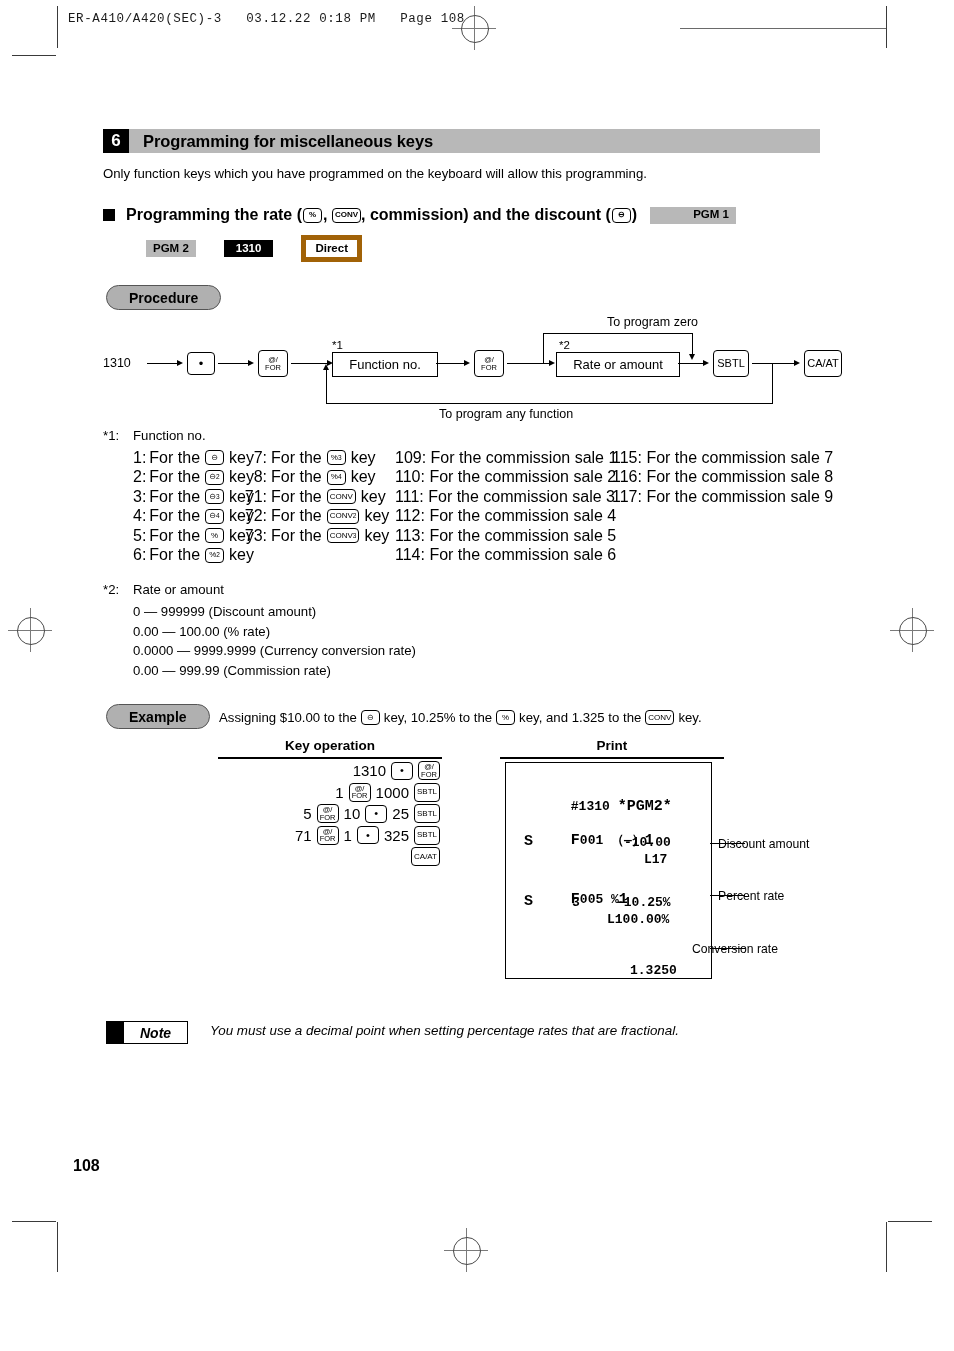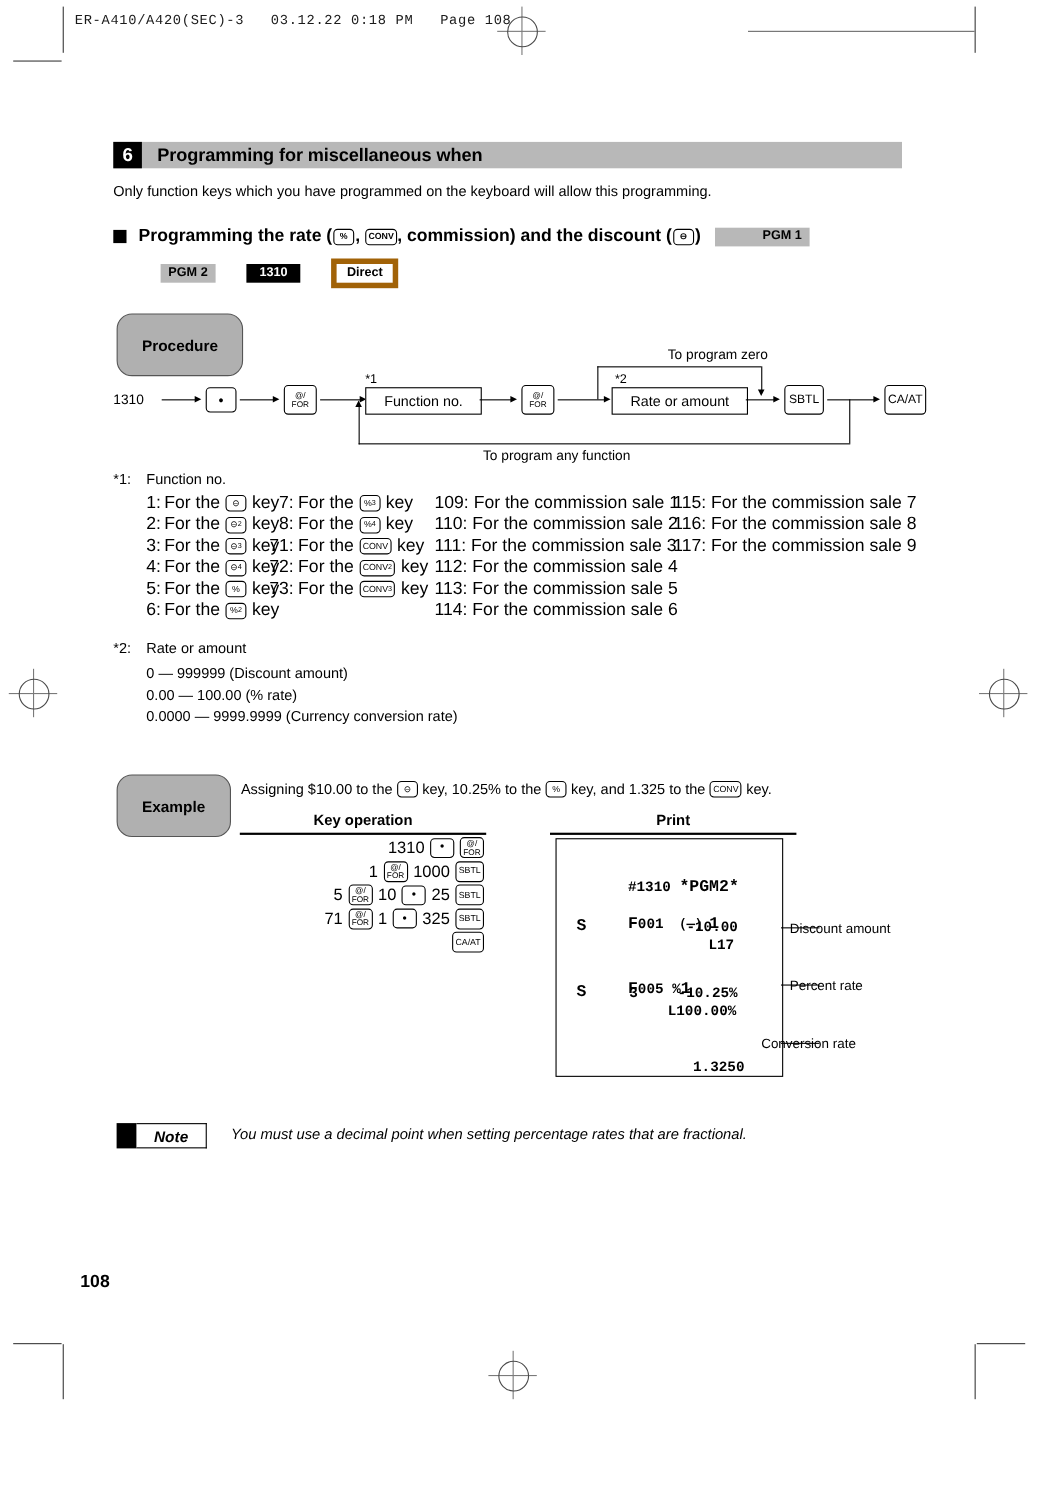--- a/index.html
+++ b/index.html
@@ -41,21 +41,21 @@
   .badge{display:inline-flex;align-items:center;justify-content:center;
          font-weight:bold;font-size:11.5px;height:17px;padding:0 7px;line-height:1;margin-left:16px;}
   .badge.gray{background:#b8b8b8;color:#000;}
   .badge.black{background:#000;color:#fff;}
   .badge.outline{background:#fff;color:#000;border:5px solid #a16207;}
   .badgerow{position:absolute;left:130px;top:235px;display:flex;gap:12px;align-items:center;}
 
   
   .pill{position:absolute;display:inline-flex;align-items:center;justify-content:center;
         background:#b0b0b0;border:1px solid #555;border-radius:14px;
-        font-weight:bold;font-size:14px;height:23px;padding:16px 22px;}
+        font-weight:bold;font-size:14px;height:23px;padding:0 22px;}
 
   
   .key{display:inline-flex;align-items:center;justify-content:center;
        border:1px solid #000;border-radius:4px;background:#fff;
        font-family:"Liberation Sans",sans-serif;line-height:1;
        vertical-align:middle;box-sizing:border-box;}
   .key.sm{height:15px;min-width:19px;font-size:8px;padding:0 2px;}
   .key.md{height:21px;min-width:25px;font-size:9px;padding:0 3px;}
   .key.two{flex-direction:column;justify-content:center;line-height:1.02;}
   .key.two i{font-style:normal;font-size:7.5px;display:block;}
@@ -143,21 +143,21 @@
     <div class="circ"></div>
 </div>
 
 <div class="printhdr">ER-A410/A420(SEC)-3   03.12.22 0:18 PM   Page 108</div>
 <div class="hdr-rule"></div>
 
 <div class="page">
 
   <div class="sectionbar">
     <div class="secnum">6</div>
-    <div class="sectitle">Programming for miscellaneous when</div>
+    <div class="sectitle">Programming for miscellaneous keys</div>
   </div>
 
   <div class="para" style="left:103px;top:166px;">Only function keys which you have programmed on the keyboard will allow this programming.</div>
 
   <div class="subhead">
     <span class="bullet-sq"></span>
     <span>Programming the rate (</span>
     <span class="key sm" style="margin:0 1px;">
         <span>%</span>
       </span>
@@ -379,20 +379,21 @@
   <div class="fn" style="left:103px;top:582px;">
     <div style="display:flex;">
       <span style="width:30px;">*2:</span>
       <span>Rate or amount</span>
     </div>
   </div>
   <div class="fn" style="left:133px;top:602px;">
     <div class="fnrow">0 — 999999 (Discount amount)</div>
     <div class="fnrow">0.00 — 100.00 (% rate)</div>
     <div class="fnrow">0.0000 — 9999.9999 (Currency conversion rate)</div>
+    <div class="fnrow">0.00 — 999.99 (Commission rate)</div>
   </div>
 
   <div class="pill" style="left:106px;top:704px;">Example</div>
 
   <div class="exline" style="left:219px;top:710px;">
     <span>Assigning $10.00 to the</span>
     <span class="key sm" style="margin:0 4px;">
         <span>⊖</span>
       </span>
     <span>key, 10.25% to the</span>

